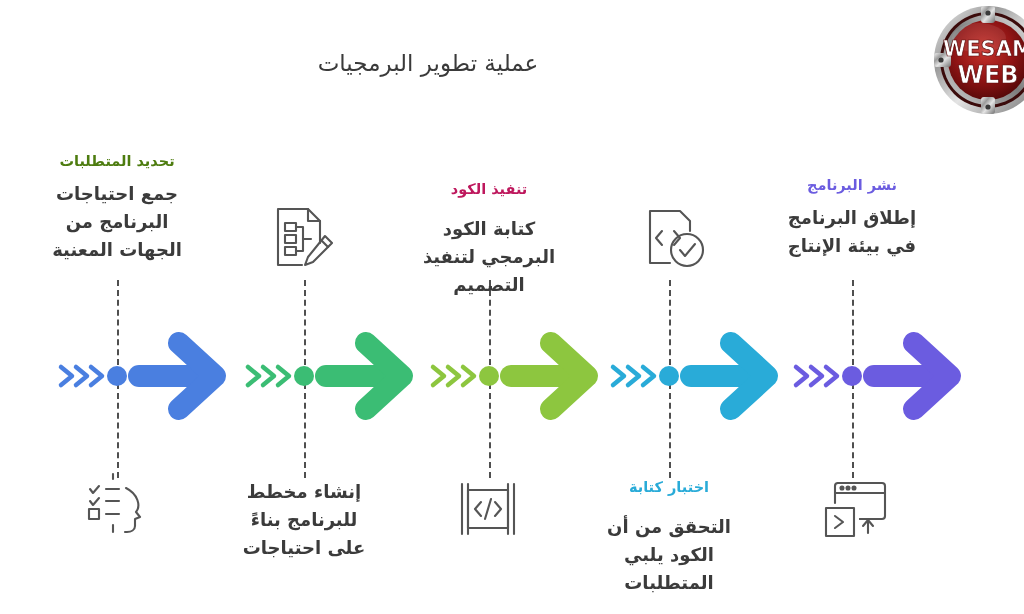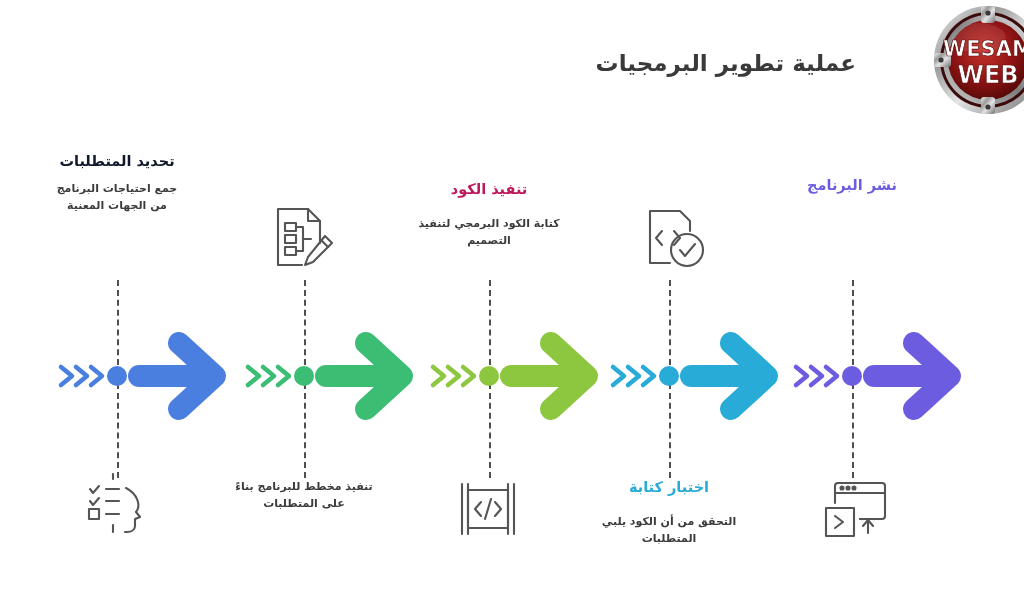--- a/index.html
+++ b/index.html
@@ -15,23 +15,23 @@
     overflow: hidden;
     font-family: "DejaVu Sans", "Liberation Sans", sans-serif;
   }
 
   
   .page-title {
     position: absolute;
     top: 50px;
     left: 0;
     width: 856px;
-    text-align: right;
+    text-align: center;
     font-size: 23px;
-    font-weight: bold;
+    font-weight: normal;
     color: #3a3a3a;
     direction: rtl;
     letter-spacing: 0px;
   }
 
   
   .logo-wrap {
     position: absolute;
     top: 4px;
     left: 932px;
@@ -47,21 +47,21 @@
   .step-heading {
     font-size: 14.5px;
     font-weight: bold;
     text-align: center;
     direction: rtl;
     line-height: 1.3;
     margin: 0 0 9px 0;
     white-space: nowrap;
   }
   .step-desc {
-    font-size: 11px;
+    font-size: 18px;
     font-weight: bold;
     color: #3b3b3b;
     text-align: center;
     direction: rtl;
     line-height: 1.55;
     margin: 0;
   }
 
   
   .step.top    { text-align: center; }
@@ -285,35 +285,36 @@
       <circle cx="28" cy="13" r="1.5" fill="#555"></circle>
       <circle cx="34" cy="13" r="1.5" fill="#555"></circle>
       <rect x="6" y="33" width="28" height="28"></rect>
       <polyline points="15,41 23,47 15,53"></polyline>
       <path d="M40 44 H48 V58"></path>
       <polyline points="43,51 48,45 53,51"></polyline>
     </svg>
   </div>
 
   <div class="step top" style="left:22px; top:152px; width:190px;">
-    <div class="step-heading" style="color:#0f172a;">تحديد المتطلبات</div>
+    <div class="step-heading" style="color:#4d7c0f;">تحديد المتطلبات</div>
     <div class="step-desc" style="max-width:130px; margin:0 auto;">جمع احتياجات البرنامج من الجهات المعنية</div>
   </div>
 
   <div class="step bottom" style="left:209px; top:478px; width:190px;">
-    <div class="step-desc" style="max-width:150px; margin:0 auto;">تنفيذ مخطط للبرنامج بناءً على المتطلبات</div>
+    <div class="step-desc" style="max-width:150px; margin:0 auto;">إنشاء مخطط للبرنامج بناءً على احتياجات</div>
   </div>
 
   <div class="step top" style="left:394px; top:180px; width:190px;">
     <div class="step-heading" style="color:#be185d;">تنفيذ الكود</div>
     <div class="step-desc" style="max-width:155px; margin:16px auto;">كتابة الكود البرمجي لتنفيذ التصميم</div>
   </div>
 
   <div class="step bottom" style="left:574px; top:478px; width:190px;">
     <div class="step-heading" style="color:#29abd8;">اختبار كتابة</div>
     <div class="step-desc" style="max-width:145px; margin:16px auto;">التحقق من أن الكود يلبي المتطلبات</div>
   </div>
 
   <div class="step top" style="left:757px; top:176px; width:190px;">
     <div class="step-heading" style="color:#6b5ce0;">نشر البرنامج</div>
+    <div class="step-desc" style="max-width:135px; margin:0 auto;">إطلاق البرنامج في بيئة الإنتاج</div>
   </div>
 
 </div>
 
 </body></html>

